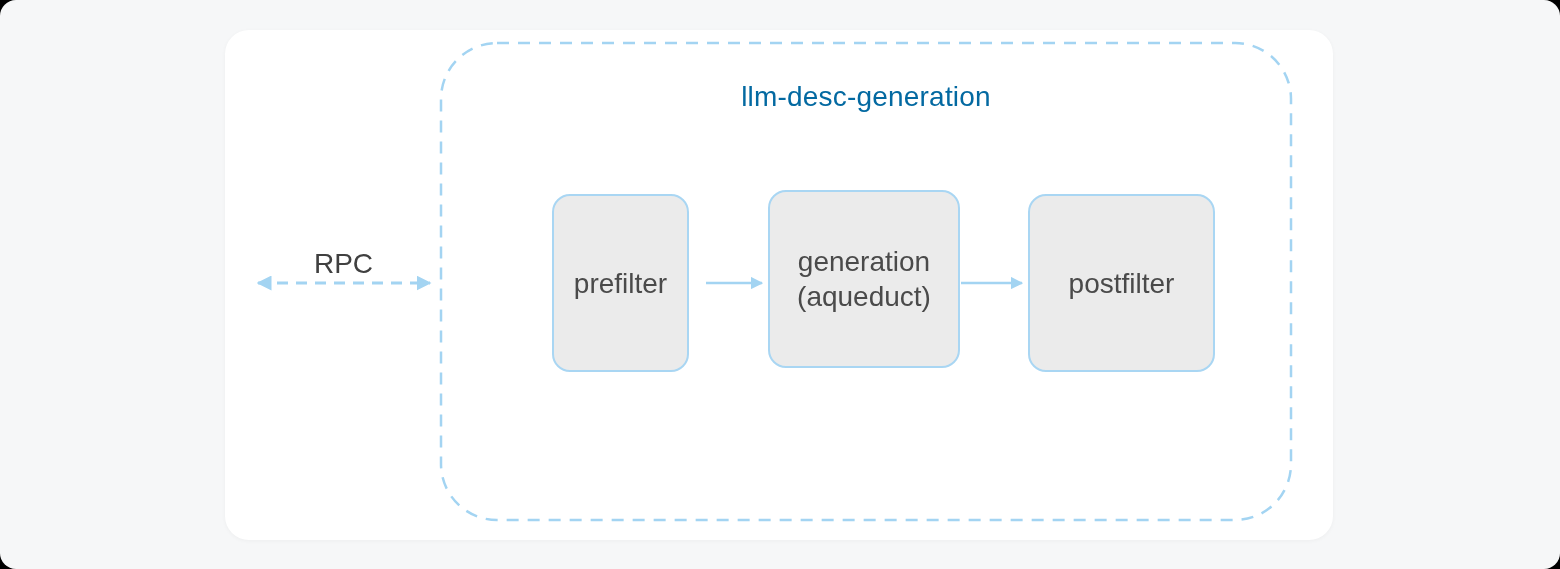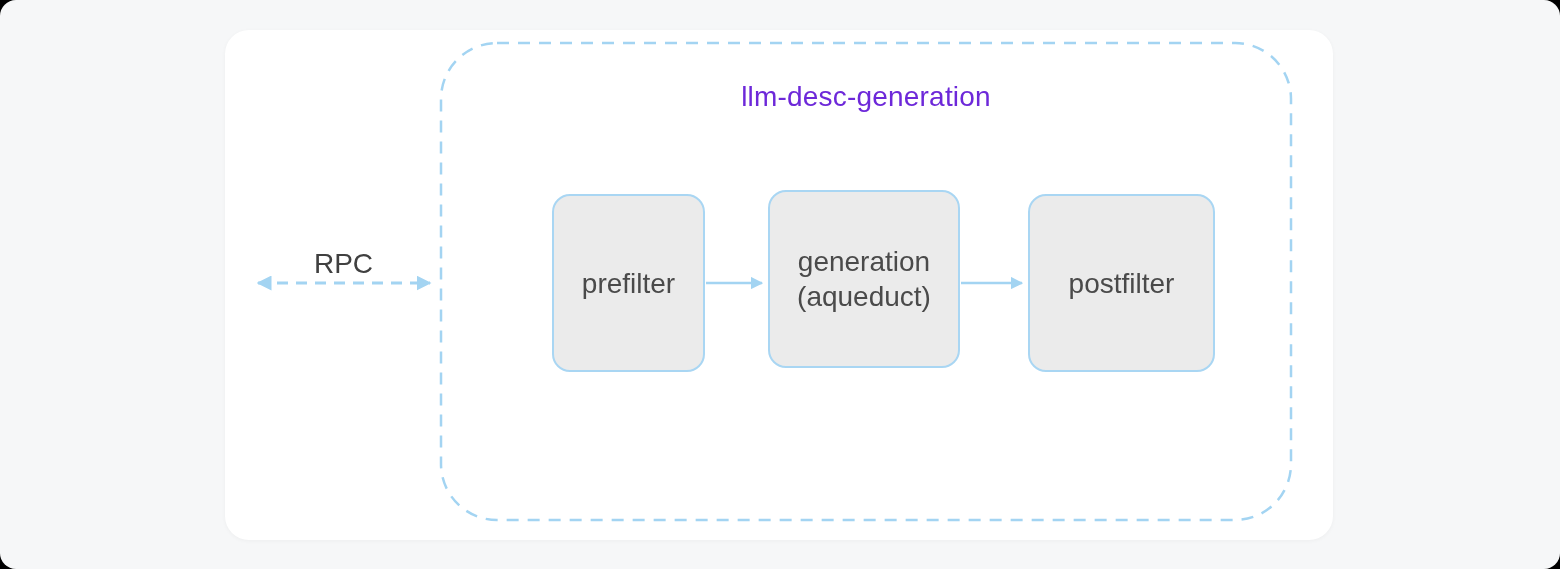--- a/index.html
+++ b/index.html
@@ -35,21 +35,21 @@
     pointer-events: none;
   }
   .container-title {
     position: absolute;
     left: 441px;
     top: 82px;
     width: 850px;
     text-align: center;
     font-size: 28px;
     line-height: 30px;
-    color: #6d28d9;
+    color: #0369a1;
     letter-spacing: 0.2px;
   }
   .rpc-label {
     position: absolute;
     left: 250px;
     top: 250px;
     width: 187px;
     text-align: center;
     font-size: 28px;
     line-height: 28px;
@@ -63,21 +63,21 @@
     border-radius: 18px;
     display: flex;
     align-items: center;
     justify-content: center;
     text-align: center;
     font-size: 28px;
     line-height: 35px;
     color: #4a4a4a;
     white-space: pre-line;
   }
-  .node-prefilter  { left: 552px;  top: 194px; width: 153px; height: 178px; }
+  .node-prefilter  { left: 552px;  top: 194px; width: 137px; height: 178px; }
   .node-generation { left: 768px;  top: 190px; width: 192px; height: 178px; }
   .node-postfilter { left: 1028px; top: 194px; width: 187px; height: 178px; }
 </style>
 </head>
 <body>
 
 <div class="stage">
 
   <div class="card"></div>
 

